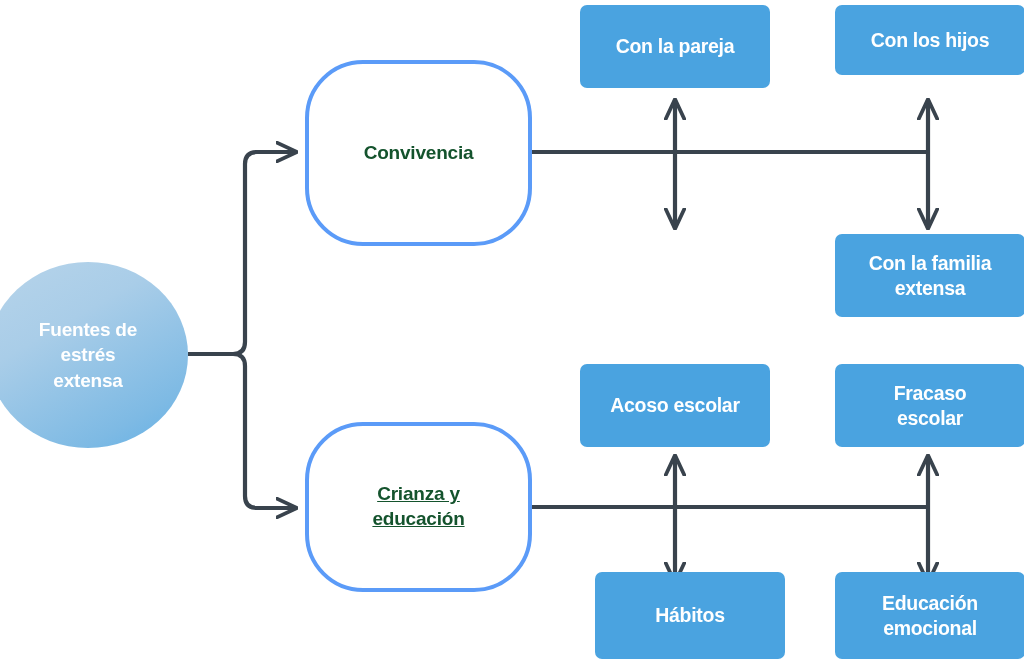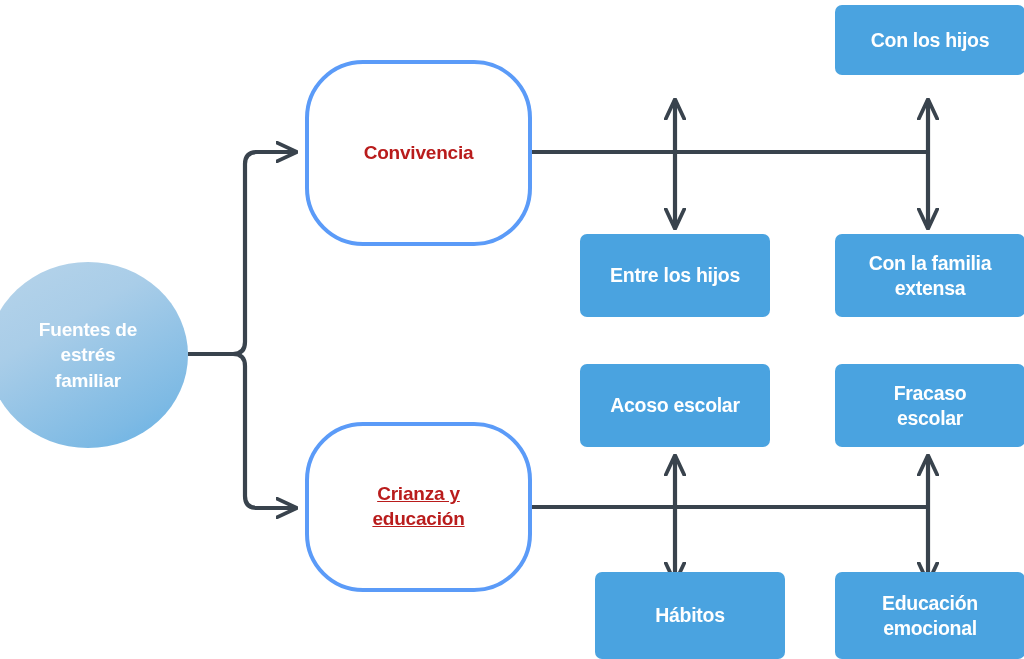--- a/index.html
+++ b/index.html
@@ -40,21 +40,21 @@
     font-weight: bold;
     font-size: 19px;
     line-height: 1.32;
     letter-spacing: -0.2px;
   }
   
   .branch-node {
     border: 4px solid #5b9bf8;
     border-radius: 58px;
     background: transparent;
-    color: #b91c1c;
+    color: #14532d;
     font-weight: bold;
     font-size: 19px;
     line-height: 1.3;
     letter-spacing: -0.2px;
   }
   
   .leaf-box {
     background: #4aa3e0;
     border-radius: 7px;
     color: #ffffff;
@@ -107,40 +107,40 @@
       <path d="M 675 507 q 0 -14 0 -24 L 675 456" marker-end="url(#arrow-up)"></path>
       <path d="M 675 507 q 0 14 0 24 L 675 582" marker-end="url(#arrow-up)"></path>
       <path d="M 928 507 q 0 -14 0 -24 L 928 456" marker-end="url(#arrow-up)"></path>
       <path d="M 928 507 q 0 14 0 24 L 928 582" marker-end="url(#arrow-up)"></path>
     </g>
   </svg>
 
   <div class="node root-circle" style="left:-12px; top:262px; width:200px; height:186px;">
     <span class="node-label">Fuentes de
 estrés
-familiar</span>
+extensa</span>
   </div>
 
   <div class="node branch-node" style="left:305px; top:60px; width:227px; height:186px;">
     <span class="node-label">Convivencia</span>
   </div>
 
   <div class="node branch-node" style="left:305px; top:422px; width:227px; height:170px;text-decoration:underline;">
     <span class="node-label">Crianza y
 educación</span>
   </div>
 
+  <div class="node leaf-box" style="left:580px; top:5px; width:190px; height:83px;">
+    <span class="node-label">Con la pareja</span>
+  </div>
 
   <div class="node leaf-box" style="left:835px; top:5px; width:190px; height:70px;">
     <span class="node-label">Con los hijos</span>
   </div>
 
-  <div class="node leaf-box" style="left:580px; top:234px; width:190px; height:83px;">
-    <span class="node-label">Entre los hijos</span>
-  </div>
 
   <div class="node leaf-box" style="left:835px; top:234px; width:190px; height:83px;">
     <span class="node-label">Con la familia
 extensa</span>
   </div>
 
   <div class="node leaf-box" style="left:580px; top:364px; width:190px; height:83px;justify-content:center;">
     <span class="node-label">Acoso escolar</span>
   </div>
 

